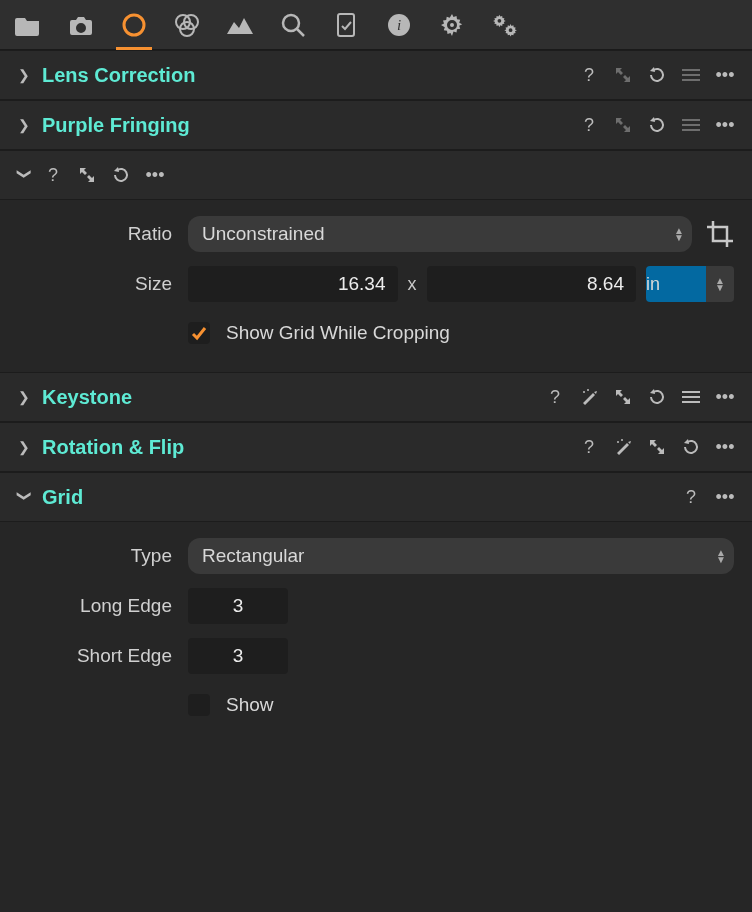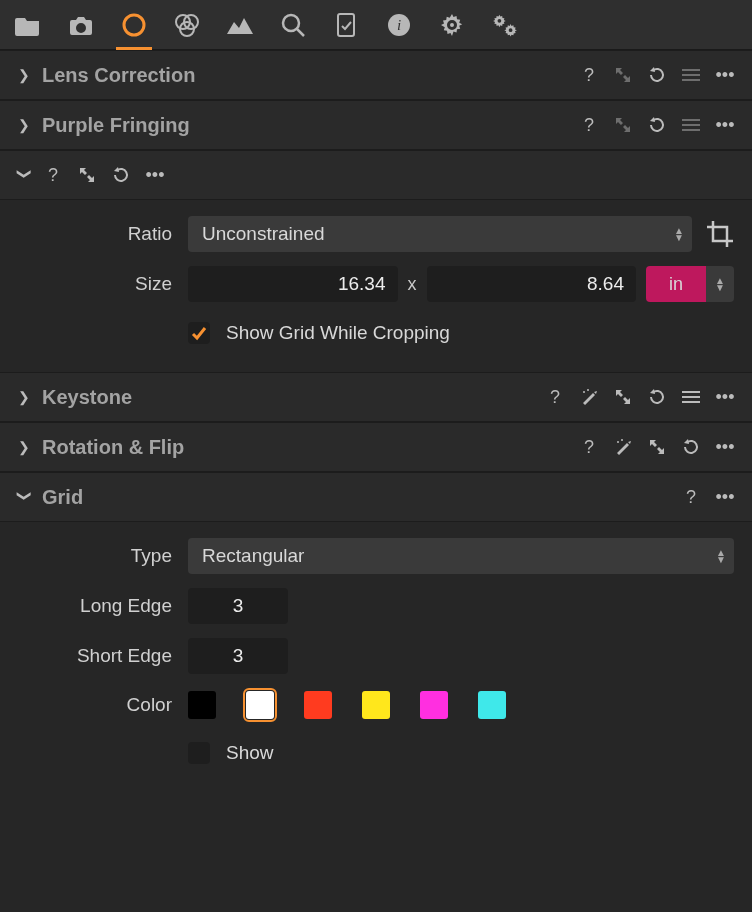--- a/index.html
+++ b/index.html
@@ -40,21 +40,21 @@
     height: 50px;
     display:flex;
     align-items:center;
     gap: 10px;
     padding: 0 16px 0 18px;
     background:#2a2a2a;
     border-bottom:1px solid #1c1c1c;
     border-top:1px solid #1c1c1c;
   }
   .panel-hdr .disclosure { width:14px; color:#bbb; font-size:14px;}
-  .panel-hdr .title { flex:1; font-size:20px; font-weight:600; color:#a3a3a3;}
+  .panel-hdr .title { flex:1; font-size:20px; font-weight:600; color:#5eead4;}
   .hdr-icons { display:flex; align-items:center; gap:12px; color:#bbb;}
   .hdr-icons .ic { width:22px; height:22px; display:flex; align-items:center; justify-content:center; cursor:pointer;}
   .hdr-icons .ic.dim { color:#6e6e6e; }
   .panel-body {
     background:#262626;
     padding: 16px 18px 22px 22px;
   }
   .row {
     display:flex;
     align-items:center;
@@ -65,21 +65,21 @@
   .row .label {
     width: 150px;
     text-align:right;
     color:#d0d0d0;
     font-size:19px;
   }
   .select {
     flex:1;
     height:36px;
     background:#3a3a3a;
-    border-radius:4px;
+    border-radius:12px;
     display:flex;
     align-items:center;
     justify-content:space-between;
     padding:0 8px 0 14px;
     color:#d8d8d8;
     font-size:19px;
     cursor:pointer;
   }
   .spinner {
     display:flex; flex-direction:column; line-height:7px; font-size:10px; color:#aaa;
@@ -91,23 +91,23 @@
     text-align:right;
     padding:0 12px;
     color:#ececec;
     font-size:19px;
     display:flex;
     align-items:center;
     justify-content:flex-end;
   }
   .unit {
     width:60px; height:36px;
-    background:#be185d;
+    background:#0369a1;
     border-radius:4px 0 0 4px;
-    display:flex; align-items:center; justify-content:center;
+    display:flex; align-items:center; justify-content:flex-start;
     color:#d8d8d8;
   }
   .unit-spin {
     width:28px; height:36px;
     background:#3a3a3a;
     border-radius:0 4px 4px 0;
     display:flex; align-items:center; justify-content:center;
   }
   .checkbox {
     width:22px; height:22px;
@@ -385,29 +385,18 @@
     <div class="number-input" style="width:100px; text-align:center; justify-content:center;">
         <span>3</span>
       </div>
   </div>
   <div class="row">
     <div class="label">Short Edge</div>
     <div class="number-input" style="width:100px; text-align:center; justify-content:center;">
         <span>3</span>
       </div>
   </div>
-  <div class="row">
-    <div class="label">Color</div>
-    <div class="swatches">
-        <div class="swatch" style="background: rgb(0, 0, 0);"></div>
-        <div class="swatch selected" style="background: rgb(255, 255, 255);"></div>
-        <div class="swatch" style="background: rgb(255, 59, 31);"></div>
-        <div class="swatch" style="background: rgb(255, 231, 28);"></div>
-        <div class="swatch" style="background: rgb(255, 47, 224);"></div>
-        <div class="swatch" style="background: rgb(63, 232, 234);"></div>
-      </div>
-  </div>
   <div class="row" style="margin-bottom:0;">
     <div class="label"></div>
     <div class="checkbox"></div>
     <span style="font-size:19px;">Show</span>
   </div>
 </div>
 
 </body></html>

